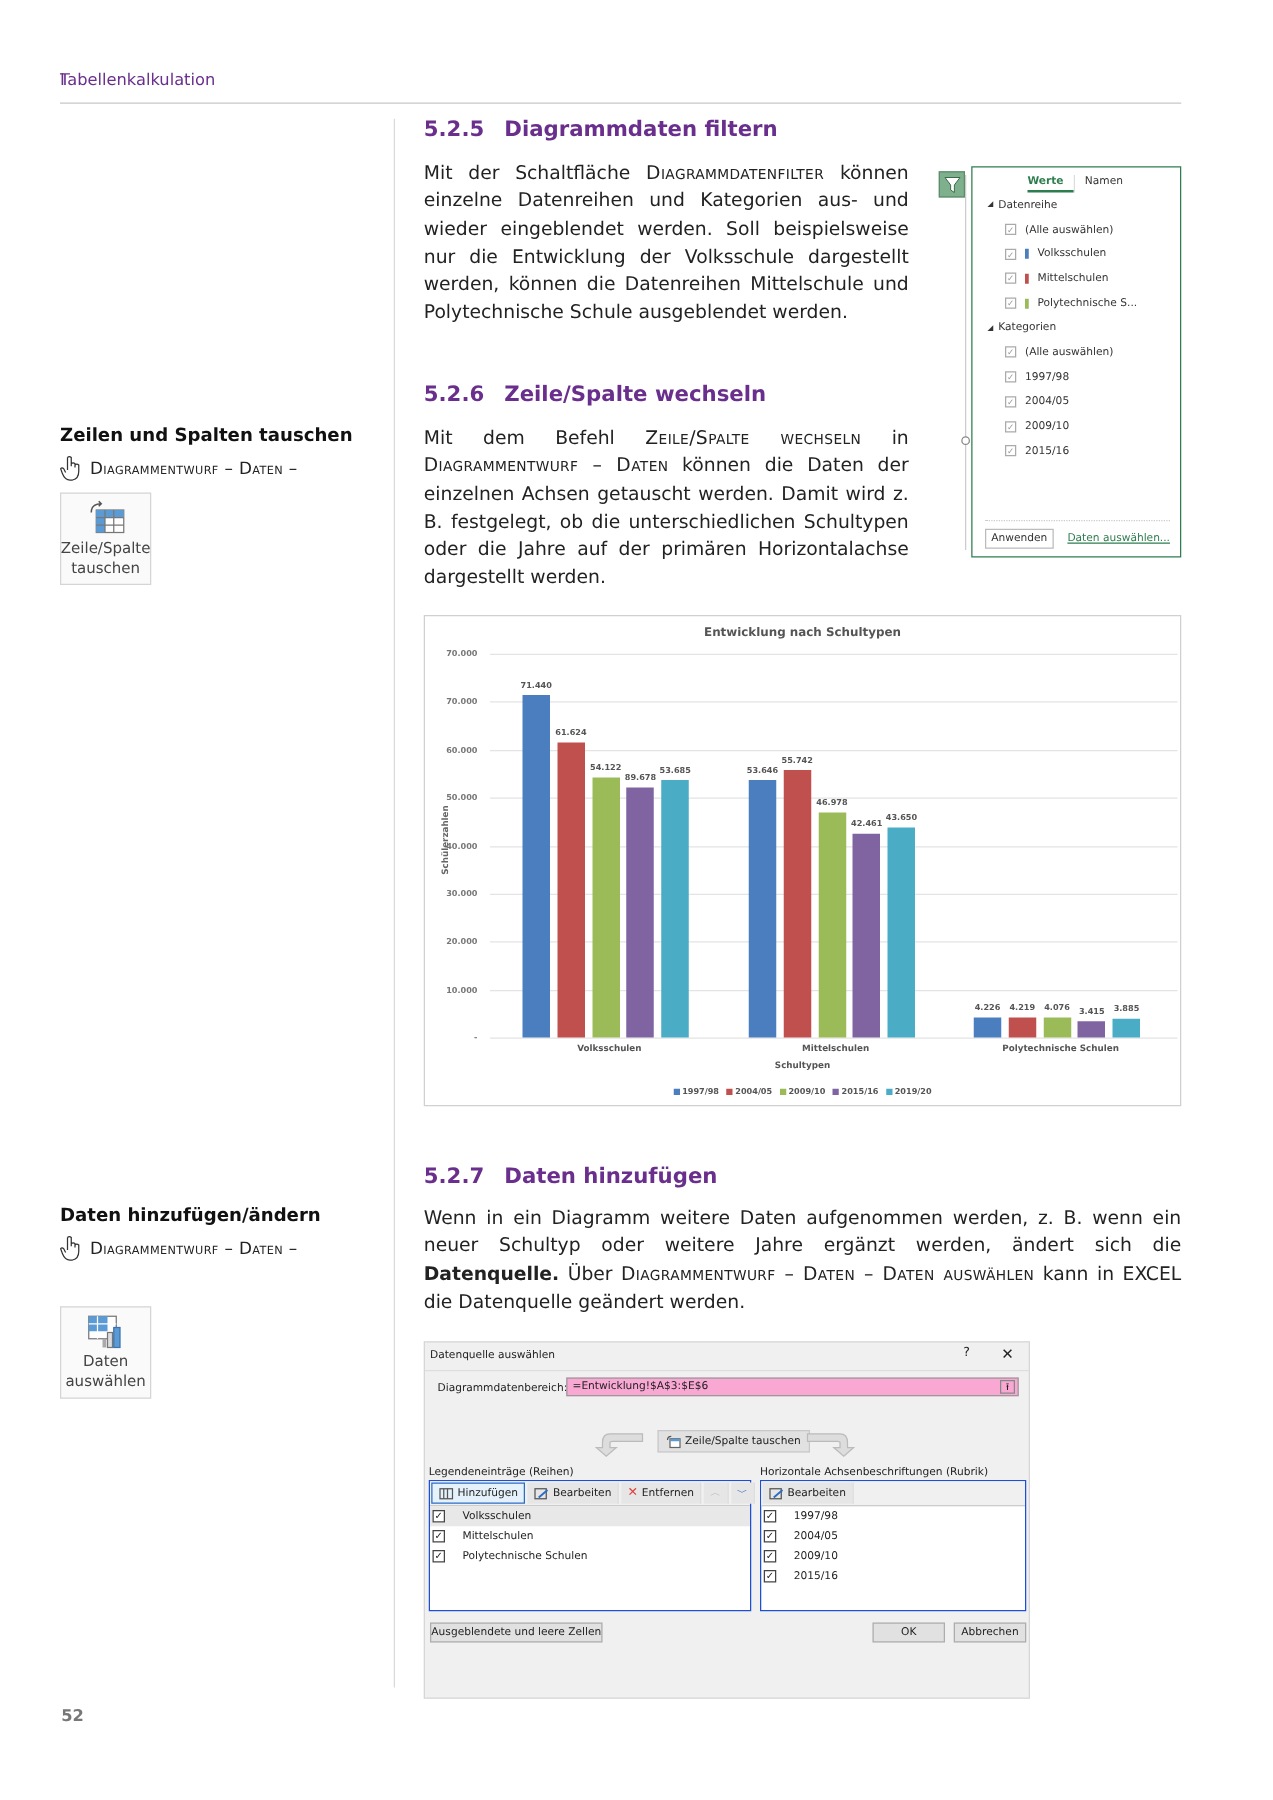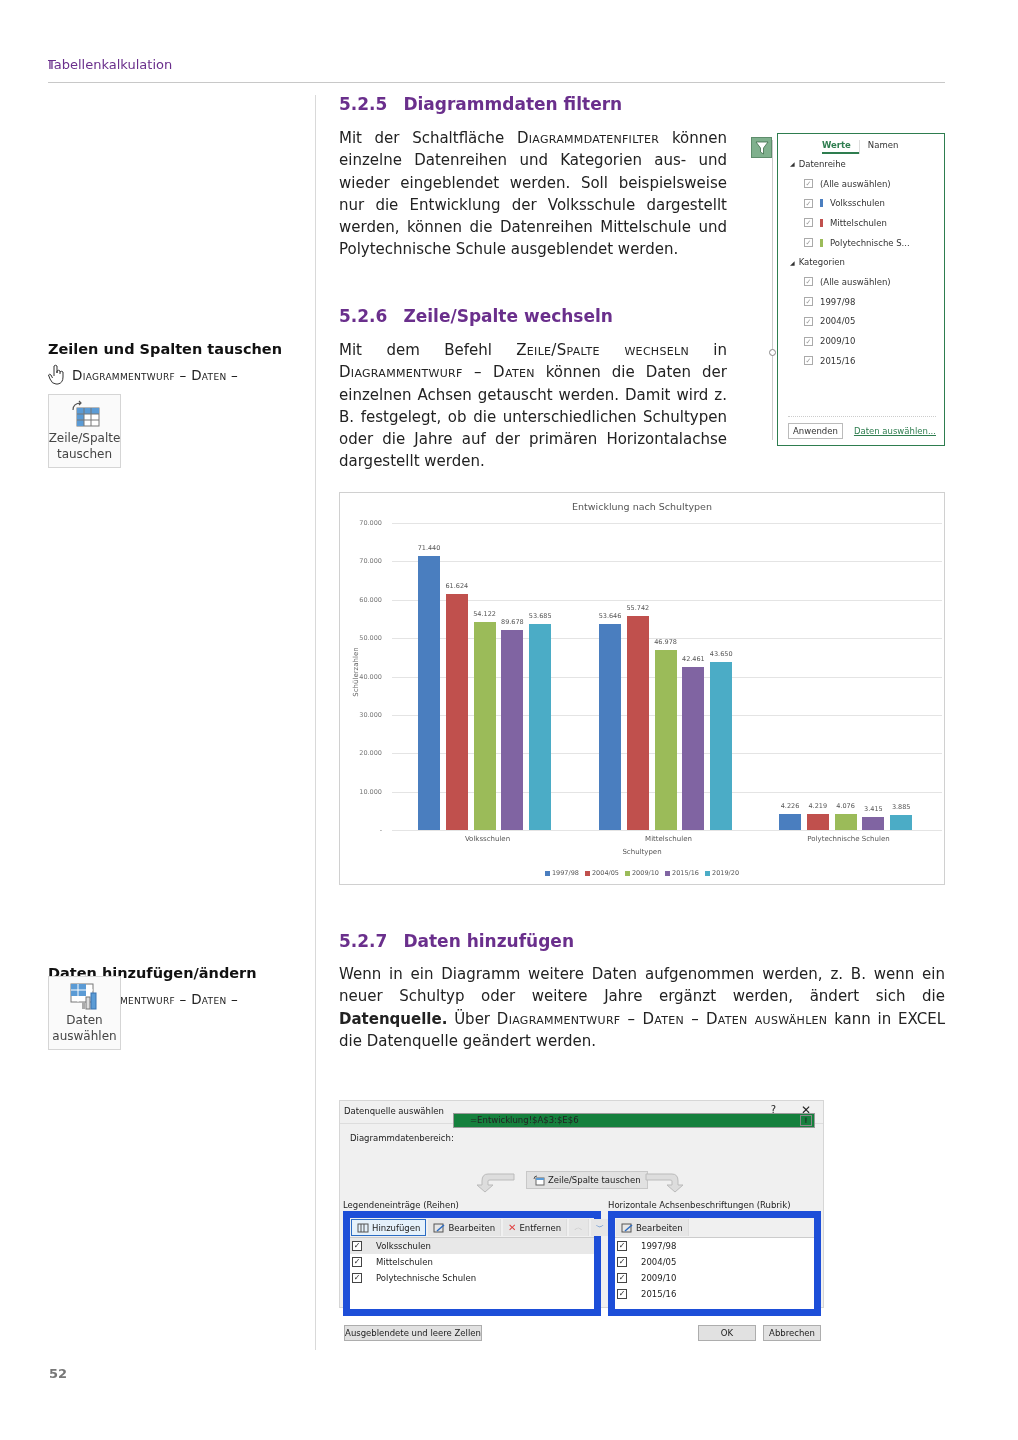--- a/index.html
+++ b/index.html
@@ -31,45 +31,45 @@
   .f-row { padding-left: 26px; height: 19.7px; display: flex; align-items: center; gap: 7px; }
   .f-check { width: 9px; height: 9px; border: 1px solid #aaa; font-size: 7px; color: #999; line-height: 8px; text-align: center; }
   .f-swatch { width: 3px; height: 8px; }
   .f-footer { position: absolute; left: 10px; right: 8px; bottom: 6px; display: flex; justify-content: space-between; align-items: center; border-top: 1px dotted #ccc; padding-top: 6px; }
   .f-apply { border: 1px solid #bbb; padding: 2px 4px; background: #fff; font-size: 8.5px; }
   .f-link { color: #2e7d4f; text-decoration: underline; font-size: 8.5px; }
   .f-handle { left: 769px; top: 349px; width: 7px; height: 7px; border-radius: 50%; border: 1px solid #888; background: #fff; }
   .f-handle-line { left: 772px; top: 140px; width: 1px; height: 300px; background: #ccc; }
 
   
-  .chart-box { left: 339px; top: 492px; width: 606px; height: 393px; border: 1px solid #d0d0d0; background: #fff; }
+  .chart-box { left: 339px; top: 492px; width: 606px; height: 393px; border: 1px solid #d0d0d0; background: #fff; font-weight: bold; }
   .chart-title { position: absolute; left: 0; right: 0; top: 8px; text-align: center; font-size: 9.5px; color: #555; }
   .y-tick { position: absolute; left: 8px; width: 34px; text-align: right; font-size: 6.5px; color: #777; }
   .gridline { position: absolute; left: 52px; width: 550px; height: 1px; background: #e4e4e4; }
   .bar { position: absolute; width: 22px; }
   .bar-label { position: absolute; width: 40px; text-align: center; font-size: 6.5px; color: #555; }
   .cat-label { position: absolute; width: 120px; text-align: center; font-size: 7px; color: #555; }
   .x-title { position: absolute; left: 0; right: 0; top: 355px; text-align: center; font-size: 7px; color: #555; }
   .y-title { position: absolute; left: -14px; top: 175px; transform: rotate(-90deg); font-size: 7px; color: #666; width: 60px; text-align: center; }
   .legend { position: absolute; left: 0; right: 0; top: 376px; display: flex; justify-content: center; gap: 6px; font-size: 6.5px; color: #555; }
   .legend-item { display: flex; align-items: center; gap: 2px; }
   .legend-sw { width: 5px; height: 5px; }
 
   
-  .dialog { left: 339px; top: 1073px; width: 485px; height: 208px; background: #f0f0f0; border: 1px solid #d6d6d6; font-size: 8.5px; color: #222; margin-top: 27px; }
+  .dialog { left: 339px; top: 1073px; width: 485px; height: 286px; background: #f0f0f0; border: 1px solid #d6d6d6; font-size: 8.5px; color: #222; }
   .dlg-title { position: absolute; left: 4px; top: 5px; font-size: 8.5px; }
   .dlg-help { position: absolute; right: 47px; top: 3px; font-size: 10px; }
   .dlg-close { position: absolute; right: 12px; top: 2px; font-size: 12px; }
   .dlg-range-lbl { position: absolute; left: 10px; top: 32px; }
-  .dlg-range-input { position: absolute; left: 113px; top: 12px; width: 362px; height: 15px; background: #15803d; border: 1px solid #9a9a9a; padding-left: 16px; line-height: 13px; }
+  .dlg-range-input { position: absolute; left: 113px; top: 28px; width: 362px; height: 15px; background: #f9a8d4; border: 1px solid #9a9a9a; padding-left: 4px; line-height: 13px; }
   .dlg-range-btn { position: absolute; right: 2px; top: 1px; width: 12px; height: 11px; border: 1px solid #888; font-size: 8px; text-align: center; line-height: 9px; }
   .dlg-swap { position: absolute; left: 186px; top: 70px; height: 18px; background: #e1e1e1; border: 1px solid #c8c8c8; padding: 0 6px; display: flex; align-items: center; gap: 3px; font-size: 8.5px; }
   .arrow-l, .arrow-r { position: absolute; top: 70px; width: 40px; height: 22px; }
   .dlg-sec-lbl { position: absolute; top: 99px; font-size: 8.5px; }
-  .dlg-list { position: absolute; top: 110px; background: #fff; border: 7px solid #1d4ed8; }
+  .dlg-list { position: absolute; top: 110px; background: #fff; border: 1px solid #1d4ed8; }
   .dlg-toolbar { display: flex; height: 20px; border-bottom: 1px solid #ccc; background: #f0f0f0; }
   .dlg-tbtn { display: flex; align-items: center; gap: 3px; padding: 0 5px; border-right: 1px solid #ddd; font-size: 8.5px; background: #e6e6e6; margin: 1px 1px; }
   .dlg-tbtn.focus { border: 1px solid #2b6cc4; background: #e5f1fb; }
   .dlg-row { height: 16px; display: flex; align-items: center; gap: 14px; padding-left: 2px; font-size: 8.5px; }
   .dlg-row.sel { background: #e8e8e8; }
   .dlg-cb { width: 10px; height: 10px; border: 1px solid #444; font-size: 8px; line-height: 8px; text-align: center; background: #fff; }
   .dlg-btn { position: absolute; top: 224px; height: 16px; border: 1px solid #adadad; background: #e1e1e1; font-size: 8.5px; display: flex; align-items: center; justify-content: center; }
 </style>
 </head>
 <body>
@@ -254,21 +254,21 @@
 <div class="abs h2" style="left:339px;top:931px;"><span class="num">5.2.7</span><span>Daten hinzufügen</span></div>
 <div class="abs body-text" style="left:339px;top:963px;width:606px;"><span>Wenn in ein Diagramm weitere Daten aufgenommen werden, z. B. wenn ein neuer Schultyp oder weitere Jahre ergänzt werden, ändert sich die </span><b>Datenquelle.</b><span> Über </span><span class="sc">Diagrammentwurf – Daten – Daten auswählen</span><span> kann in EXCEL die Datenquelle geändert werden.</span></div>
 
 <div class="abs margin-title" style="left:48px;top:965px;">Daten hinzufügen/ändern</div>
 <div class="abs margin-path" style="left:48px;top:988px;">
   <svg width="20" height="22" viewBox="0 0 20 22">
       <path d="M6 2 v10 M6 2 q1.5-1.5 3 0 v7 M9 9 v-2 q1.5-1.5 3 0 v3 M12 8 q1.5-1.5 3 0 v5 q0 6-5 7 h-2 q-4 0-6-5 l-1.5-4 q1-1.5 2.5 0 l1.5 3" fill="none" stroke="#333" stroke-width="1"></path>
     </svg>
   <span class="sc">Diagrammentwurf – Daten –</span>
 </div>
-<div class="abs ribbon-btn" style="left:48px;top:976px;">
+<div class="abs ribbon-btn" style="left:48px;top:1045px;">
   <svg width="32" height="28" viewBox="0 0 32 28">
       <rect x="2" y="2" width="22" height="18" fill="#fff" stroke="#777"></rect>
       <rect x="2" y="2" width="15" height="12" fill="#5b9bd5"></rect>
       <line x1="9" y1="2" x2="9" y2="20" stroke="#fff"></line>
       <line x1="2" y1="8" x2="24" y2="8" stroke="#fff"></line>
       <rect x="17" y="15" width="4" height="12" fill="#ddd" stroke="#777"></rect>
       <rect x="22" y="11" width="5" height="16" fill="#5b9bd5" stroke="#3a73b0"></rect>
       <rect x="13" y="20" width="3" height="7" fill="#aaa"></rect>
     </svg>
   <div class="lbl"><span>Daten</span><br><span>auswählen</span></div>

